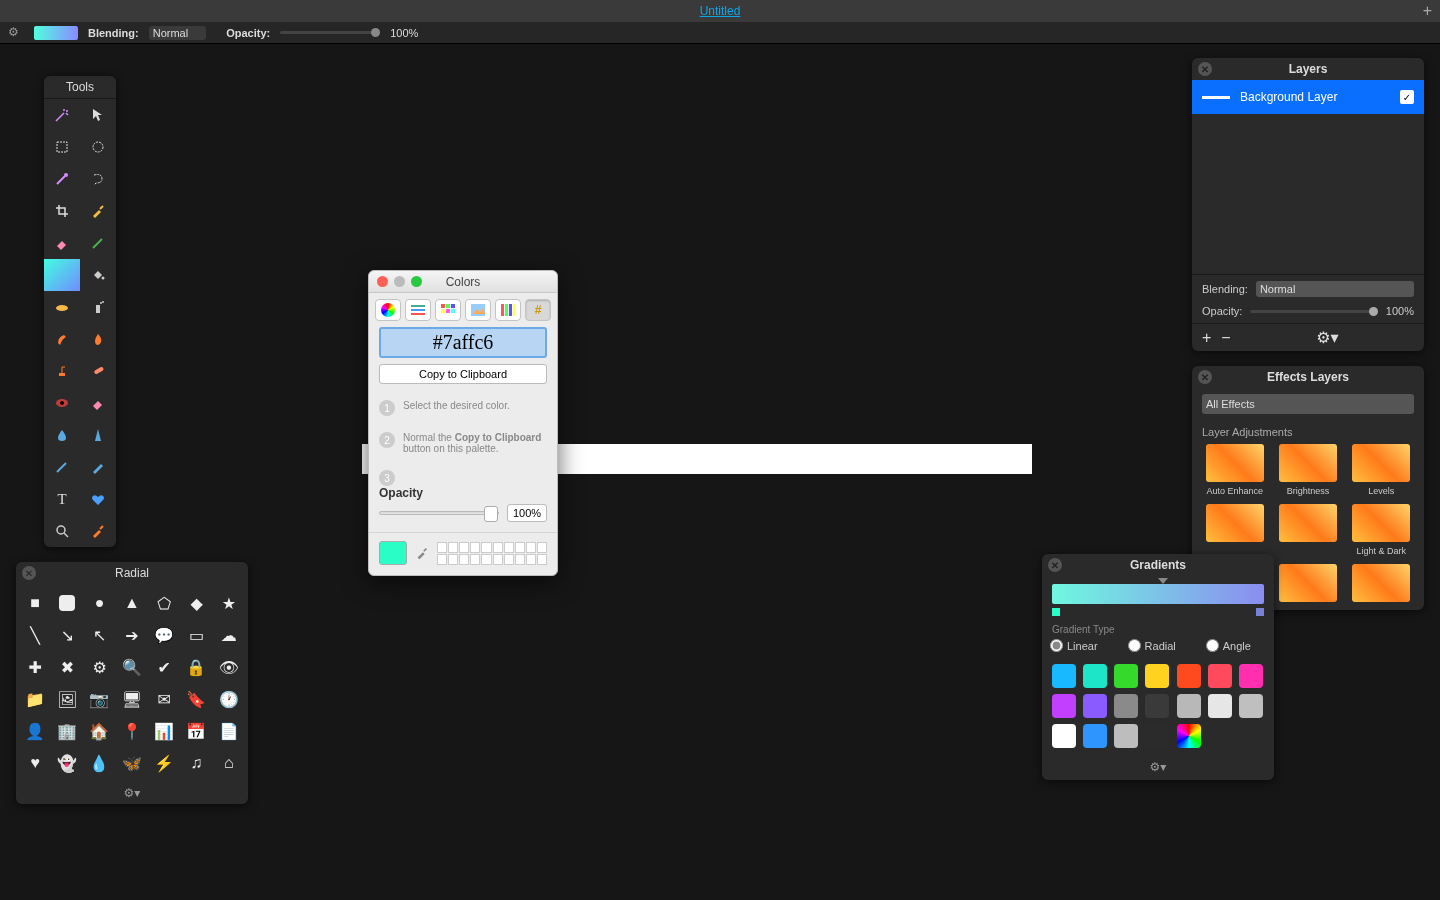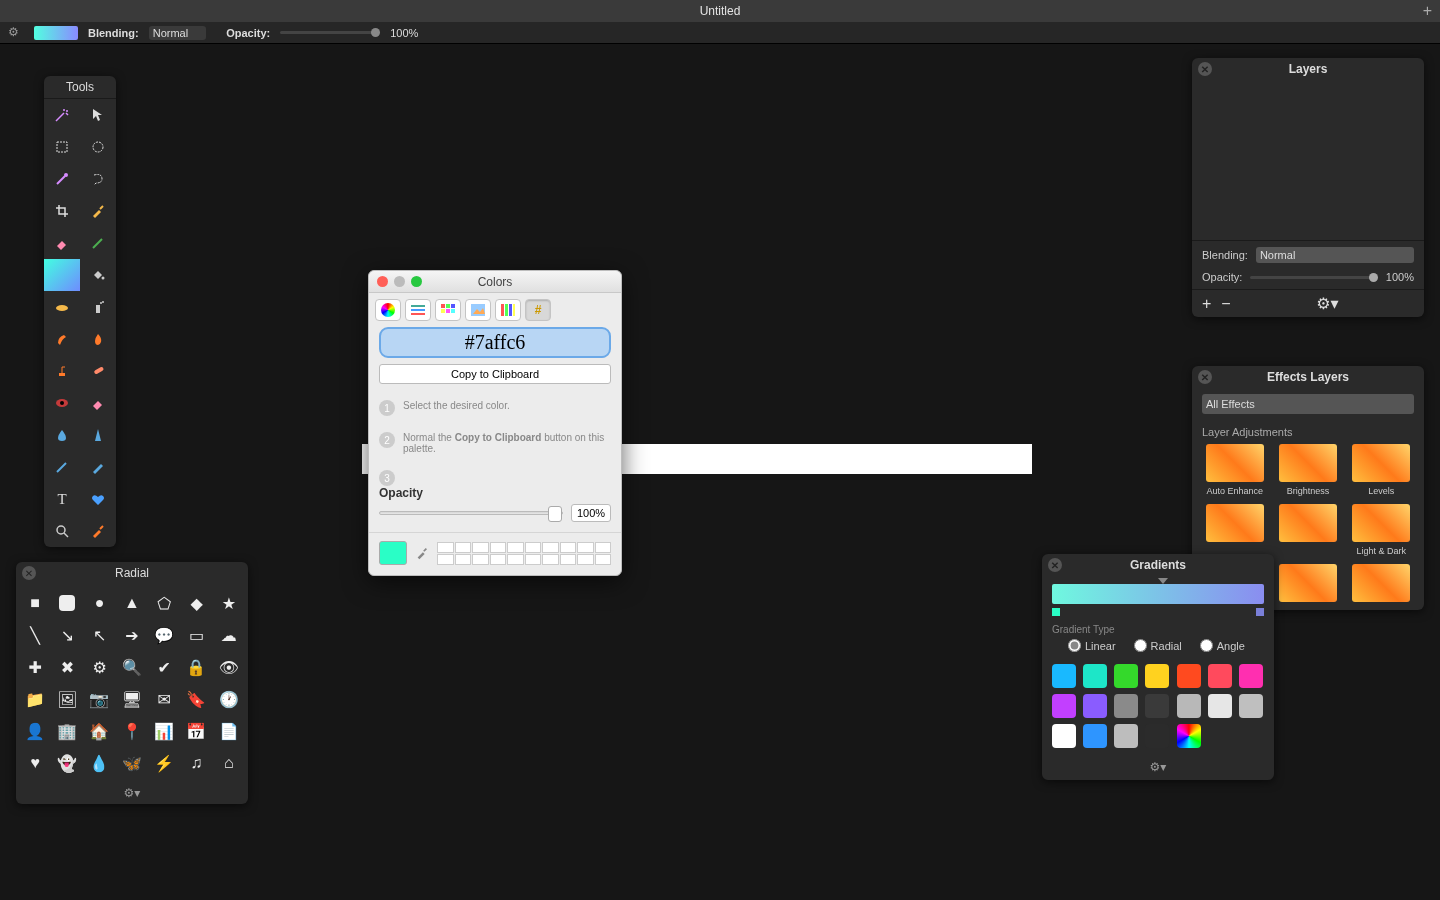--- a/index.html
+++ b/index.html
@@ -1,20 +1,20 @@
 <!DOCTYPE html>
 <html><head>
 <meta charset="utf-8">
 <style>
 * { box-sizing: border-box; margin: 0; padding: 0; font-family: -apple-system, BlinkMacSystemFont, "Helvetica Neue", sans-serif; }
 body { background: #161616; width: 1440px; height: 900px; overflow: hidden; position: relative; color: #ccc; }
 
 
 .titlebar { height: 22px; background: #3a3a3a; display: flex; align-items: center; justify-content: center; position: relative; }
-.titlebar-title { font-size: 12px; color: #e5e5e5; }
+.titlebar-title { font-size: 12px; color: #0ea5e9; text-decoration: underline; }
 .titlebar-add { position: absolute; right: 8px; top: 2px; color: #aaa; font-size: 16px; }
 
 
 .options-bar { height: 22px; background: #262626; display: flex; align-items: center; padding: 0 8px; font-size: 11px; color: #ddd; gap: 10px; border-bottom: 1px solid #000; }
 .options-gear { width: 16px; height: 16px; display: inline-block; font-size: 12px; color: #999; }
 .options-swatch { width: 44px; height: 14px; background: linear-gradient(90deg,#52ffe0,#8a8aff); border-radius: 2px; }
 .options-select { background: #3a3a3a; color: #ddd; border: none; font-size: 11px; padding: 1px 18px 1px 4px; border-radius: 3px; position: relative; }
 .options-opacity-slider { width: 100px; height: 3px; background: #444; border-radius: 2px; position: relative; }
 .options-opacity-slider::after { content:''; position:absolute; right:0; top:-3px; width:9px; height:9px; background:#888; border-radius:50%; }
 
@@ -27,31 +27,31 @@
 
 
 .shapes-panel { position: absolute; left: 16px; top: 562px; width: 232px; background: #2a2a2a; border-radius: 6px; box-shadow: 0 2px 10px rgba(0,0,0,.6); }
 .shapes-header { text-align: center; font-size: 12px; color: #ddd; padding: 4px 0; position: relative; }
 .shapes-close { position: absolute; left: 6px; top: 4px; width: 14px; height: 14px; background: #555; border-radius: 50%; font-size: 10px; color:#222; display:flex; align-items:center; justify-content:center; }
 .shapes-grid { display: grid; grid-template-columns: repeat(7, 1fr); padding: 6px; gap: 6px; }
 .shape-cell { height: 26px; display: flex; align-items: center; justify-content: center; color: #eee; font-size: 16px; }
 .shapes-footer { text-align: center; padding: 4px 0; color: #999; font-size: 12px; }
 
 
-.colors-window { position: absolute; left: 368px; top: 270px; width: 254px; background: #ececec; border: 1px solid #bdbdbd; border-radius: 6px; box-shadow: 0 6px 24px rgba(0,0,0,.6); color: #333; }
+.colors-window { position: absolute; left: 368px; top: 270px; width: 190px; background: #ececec; border: 1px solid #bdbdbd; border-radius: 6px; box-shadow: 0 6px 24px rgba(0,0,0,.6); color: #333; }
 .colors-titlebar { height: 22px; display: flex; align-items: center; justify-content: center; position: relative; background: linear-gradient(#f5f5f5,#e0e0e0); border-radius: 6px 6px 0 0; border-bottom: 1px solid #c8c8c8; }
 .traffic { position: absolute; left: 8px; top: 5px; display: flex; gap: 6px; }
 .traffic span { width: 11px; height: 11px; border-radius: 50%; display: inline-block; }
 .tl-red{background:#ff5f57;} .tl-yellow{background:#bbb;} .tl-green{background:#28c840;}
 .colors-title { font-size: 12px; color: #444; }
 .colors-tabs { display: flex; padding: 6px; gap: 4px; flex-wrap: nowrap; }
 .colors-tab { width: 26px; height: 22px; border: 1px solid #c4c4c4; border-radius: 4px; display:flex; align-items:center; justify-content:center; font-size:12px; background:#fff; }
 .colors-tab.active { background: #d8d8d8; box-shadow: inset 0 1px 2px rgba(0,0,0,.2); }
 .colors-body { padding: 0 10px 10px; }
-.hex-input { width: 100%; font-size: 20px; font-family: "Comic Sans MS", cursive; text-align: center; border: 2px solid #6ba9e8; border-radius: 9px; padding: 2px; background: #b8d6f4; margin-bottom: 6px; }
+.hex-input { width: 100%; font-size: 20px; font-family: "Comic Sans MS", cursive; text-align: center; border: 2px solid #6ba9e8; border-radius: 3px; padding: 2px; background: #b8d6f4; margin-bottom: 6px; }
 .copy-btn { width: 100%; font-size: 11px; background: #fff; border: 1px solid #bbb; border-radius: 3px; padding: 3px 0; }
 .instr { display: flex; gap: 8px; margin-top: 16px; font-size: 10px; color: #888; align-items:flex-start; }
 .instr-num { width: 16px; height: 16px; background: #ccc; border-radius: 50%; color:#fff; font-size:10px; display:flex; align-items:center; justify-content:center; flex-shrink:0; }
 .opacity-row { }
 .opacity-label { font-size: 12px; font-weight: 600; color:#333; }
 .opacity-slider-row { display:flex; align-items:center; gap:8px; margin-top:4px;}
 .opacity-track { flex:1; height:4px; background:linear-gradient(#d5d5d5,#e8e8e8); border-radius:2px; position:relative; border:1px solid #bbb;}
 .opacity-thumb { position:absolute; right:0; top:-6px; width:14px; height:16px; background:#fff; border:1px solid #aaa; border-radius:3px;}
 .opacity-val { width:40px; font-size:11px; text-align:center; border:1px solid #bbb; border-radius:3px; padding:2px; background:#fff;}
 .colors-footer { display:flex; align-items:center; gap:6px; padding:8px 10px 10px; border-top:1px solid #d5d5d5;}
@@ -91,21 +91,21 @@
 
 
 .gradients-panel { position:absolute; left:1042px; top:554px; width:232px; background:#2a2a2a; border-radius:6px; box-shadow:0 2px 10px rgba(0,0,0,.6); }
 .grad-preview { margin:8px 10px 4px; height:20px; background:linear-gradient(90deg,#6ff8df,#8a8df0); border-radius:2px; position:relative;}
 .grad-triangle { position:absolute; top:-6px; left:50%; width:0; height:0; border-left:5px solid transparent; border-right:5px solid transparent; border-top:6px solid #888;}
 .grad-stops { margin:0 10px 8px; height:8px; position:relative; }
 .grad-stop { position:absolute; bottom:0; width:8px; height:8px; }
 .grad-stop.left { left:0; background:#2afec6; }
 .grad-stop.right { right:0; background:#7a7fd8; }
 .grad-type-label { padding:0 10px; font-size:10px; color:#888; }
-.grad-type-row { display:flex; padding:4px 26px 8px; gap:18px; font-size:11px; color:#ccc; }
+.grad-type-row { display:flex; padding:4px 8px 8px; gap:30px; font-size:11px; color:#ccc; }
 .grad-type-row label { display:flex; align-items:center; gap:4px; }
 .grad-type-row input { accent-color:#888; }
 .grad-swatches { display:grid; grid-template-columns:repeat(7,1fr); gap:6px; padding:4px 10px 8px;}
 .grad-sw { width:24px; height:24px; border-radius:4px; }
 .grad-footer { text-align:center; padding:4px 0 6px; color:#999; font-size:12px;}
 
 
 .ico { width:16px; height:16px; }
 </style>
 </head>
@@ -434,20 +434,25 @@
         <span></span>
     </div>
   </div>
 </div>
 
 <div class="layers-panel">
   <div class="panel-header">
     <span class="panel-close">✕</span>
     <span>Layers</span>
   </div>
+  <div class="layer-row">
+    <span class="layer-thumb"></span>
+    <span>Background Layer</span>
+    <span class="layer-check">✓</span>
+  </div>
   <div class="layers-spacer"></div>
   <div class="layers-controls">
     <div class="lc-row">
       <span>Blending:</span>
       <span class="lc-select">Normal</span>
     </div>
     <div class="lc-row">
       <span>Opacity:</span>
       <span class="lc-slider"></span>
       <span>100%</span>

